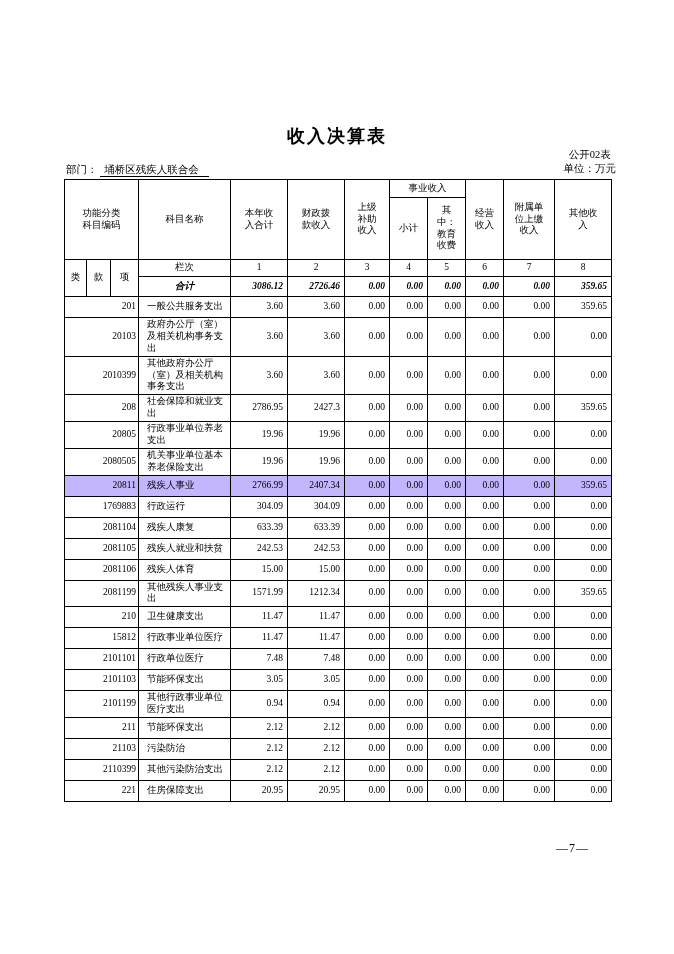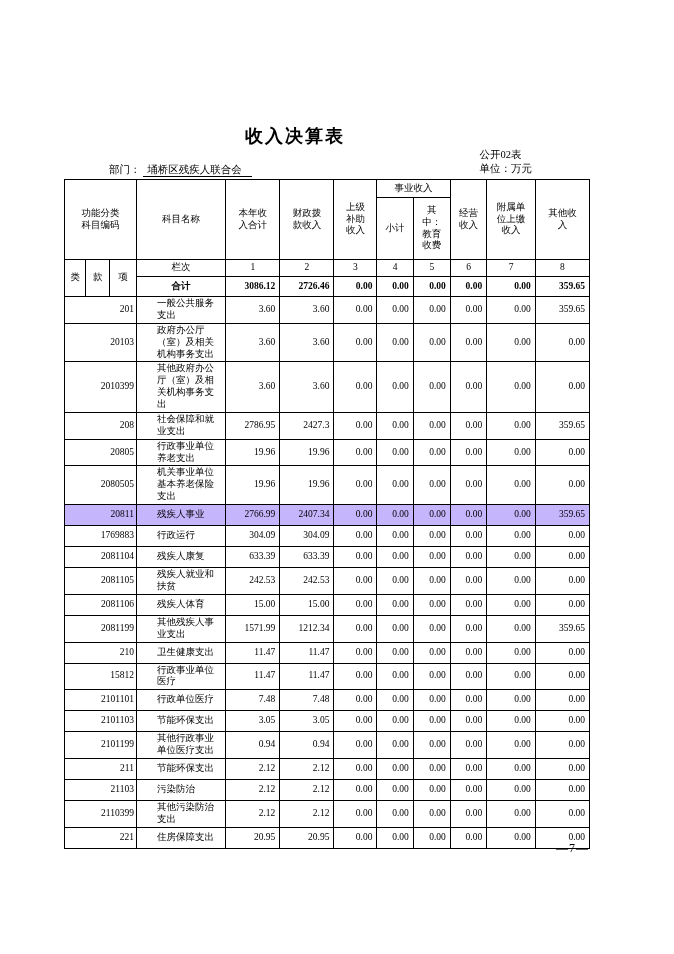--- a/index.html
+++ b/index.html
@@ -3,57 +3,56 @@
 <meta charset="utf-8">
 <style>
   * { box-sizing: border-box; }
   html, body { margin: 0; padding: 0; }
   body {
     width: 674px; height: 954px;
     background: #ffffff;
     font-family: "Liberation Serif", "DejaVu Serif", serif;
     color: #000;
   }
-  .sheet { position: relative; width: 590px; height: 954px; overflow: hidden; background: #fff; }
+  .sheet { position: relative; width: 674px; height: 954px; overflow: hidden; background: #fff; }
 
   .title {
     position: absolute; top: 124px; left: 0; width: 100%;
     text-align: center; font-size: 18px; font-weight: bold; letter-spacing: 2px;
   }
   .meta-right {
     position: absolute; top: 148px; right: 58px;
-    text-align: left; font-size: 10.5px; line-height: 14px;
+    text-align: center; font-size: 10.5px; line-height: 14px;
   }
   .dept {
     position: absolute; top: 163px; left: 66px;
     font-size: 10.5px;
-    margin-left: 43px;
   }
   .dept-name { border-bottom: 1px solid #000; padding: 0 10px 1px 4px; }
 
   table.income {
     position: absolute; top: 179px; left: 64px;
     border-collapse: collapse; table-layout: fixed;
   }
   .income th, .income td {
     border: 1px solid #000;
     font-weight: normal;
     font-size: 9.5px;
     text-align: center;
     vertical-align: middle;
     padding: 1px 2px;
     line-height: 1.25;
     word-break: break-all;
     overflow: hidden;
   }
   .income thead th { white-space: pre-line; font-family: Liberation Serif, serif; }
   .income td.num { text-align: right; padding-right: 4px; }
-  .income td.name { text-align: left; padding-left: 20px; }
+  .income td.name { text-align: left; padding-left: 8px; }
   .income td.code { text-align: right; }
-  .income tr.total-row td { font-weight: bold; }
+  .income tr.total-row td { font-weight: bold; font-style: italic; }
   .income tr.shaded td { background: #c4b5fd; }
 
   tr.h1 { height: 18px; }
   tr.h2 { height: 62px; }
   tr.lanci-row { height: 17px; }
   tr.total-row { height: 20px; }
   .income tbody tr { height: 21px; }
 
   .pageno {
     position: absolute; top: 841px; left: 556px;

